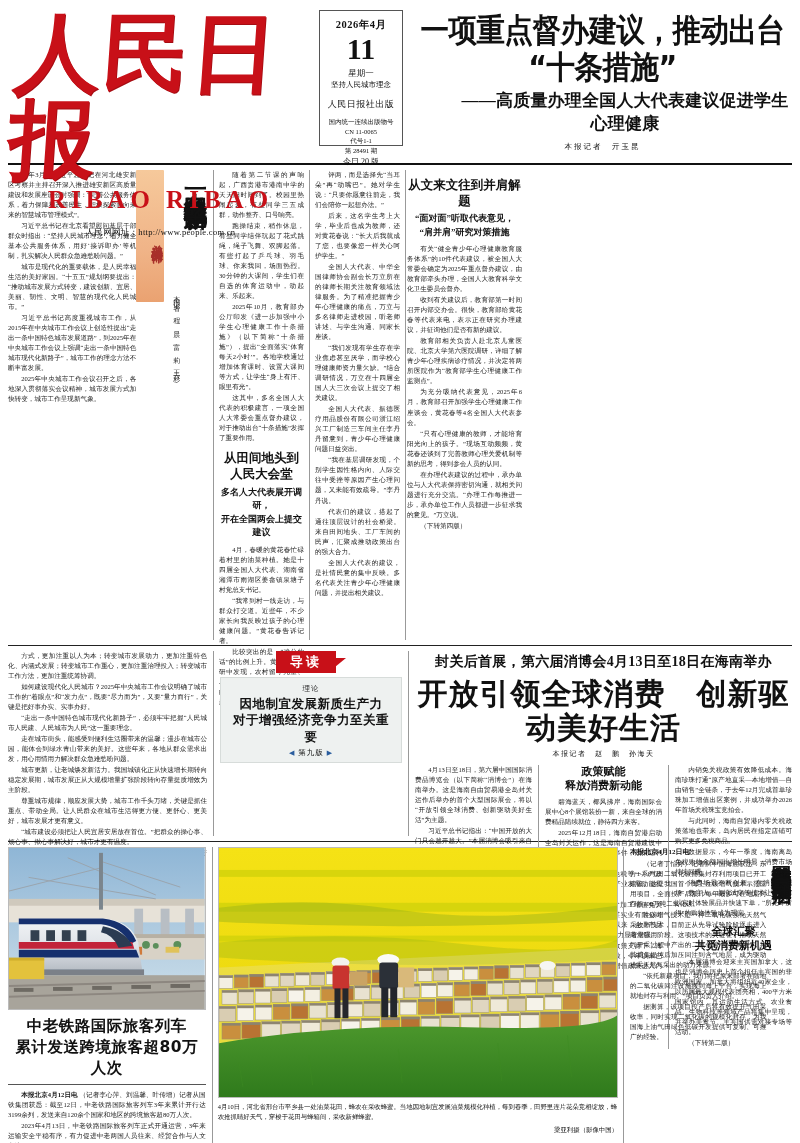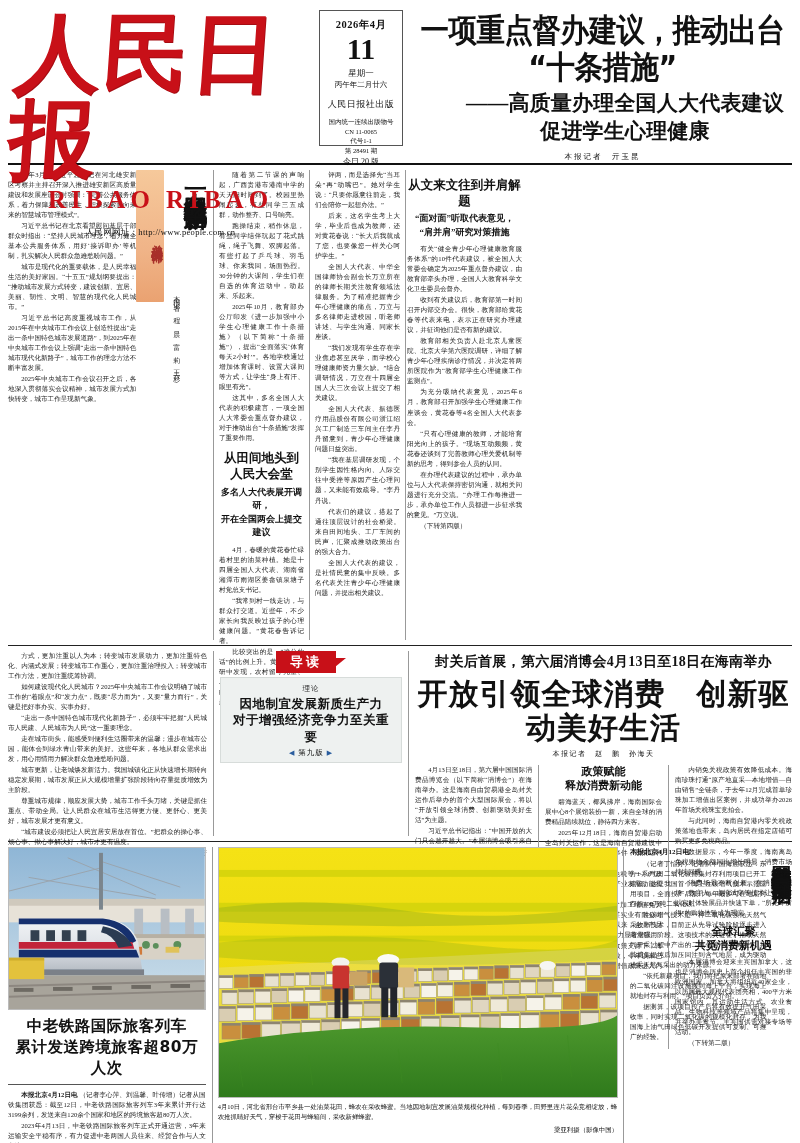--- a/index.html
+++ b/index.html
@@ -23,21 +23,21 @@
   .datebox .day{font-size:30px;font-weight:bold;line-height:1.05;margin:1px 0 2px;}
   .datebox .wk{font-size:8.5px;}
   .datebox .lunar{font-size:7.5px;margin-top:1px;}
   .datebox .pub{font-size:9px;margin-top:7px;letter-spacing:.5px;}
   .datebox .sm{font-size:6.5px;margin-top:6px;line-height:1.5;}
 
   .leadwrap{flex:1;padding-left:10px;padding-top:6px;}
   .lead-h1{font-family:"DejaVu Sans","Liberation Sans",sans-serif;font-weight:bold;
       font-size:28.5px;letter-spacing:-0.5px;text-align:center;line-height:1.16;
       transform:scaleY(1.12);transform-origin:center top;}
-  .lead-h2{font-size:21px;font-weight:bold;text-align:center;margin-top:11px;letter-spacing:.2px;margin-left:45px;}
+  .lead-h2{font-size:17px;font-weight:bold;text-align:center;margin-top:11px;letter-spacing:.2px;margin-left:45px;}
   .lead-by{font-size:7.5px;text-align:center;margin-top:7px;letter-spacing:2px;}
 
   
   .rule{border-top:1px solid #222;margin:5px 0;}
   .rule.thin{border-top:.6px solid #555;}
   .rule.thick{border-top:2px solid #111;}
 
   
   .body-col{font-size:6.6px;line-height:1.52;text-align:justify;color:#1a1a1a;}
   .body-col p{margin:0 0 1px;text-indent:2em;}
@@ -122,21 +122,21 @@
     <div class="nameplate">
       <div class="cn">人民日报</div>
       <div class="py">RIBAO RIBAO</div>
       <div class="site">人民网网址：http://www.people.com.cn</div>
     </div>
 
     <div class="datebox">
       <div class="ym">2026年4月</div>
       <div class="day">11</div>
       <div class="wk">星期一</div>
-      <div class="lunar">丙午年二月廿六</div>
+      <div class="lunar">坚持人民城市理念</div>
       <div class="pub">人民日报社出版</div>
       <div class="sm">
         <div>国内统一连续出版物号</div>
         <div>CN 11-0065</div>
         <div>代号1-1</div>
         <div>第 28491 期</div>
         <div style="font-size:8px;">今日 20 版</div>
       </div>
     </div>
 

